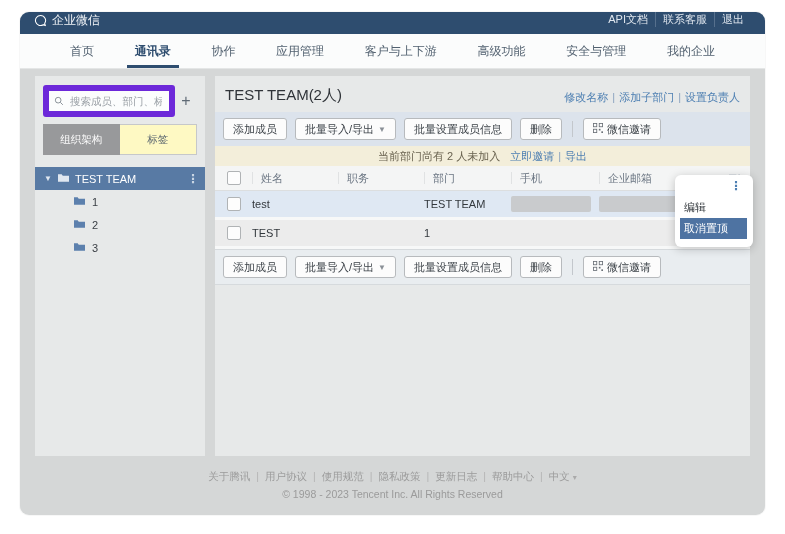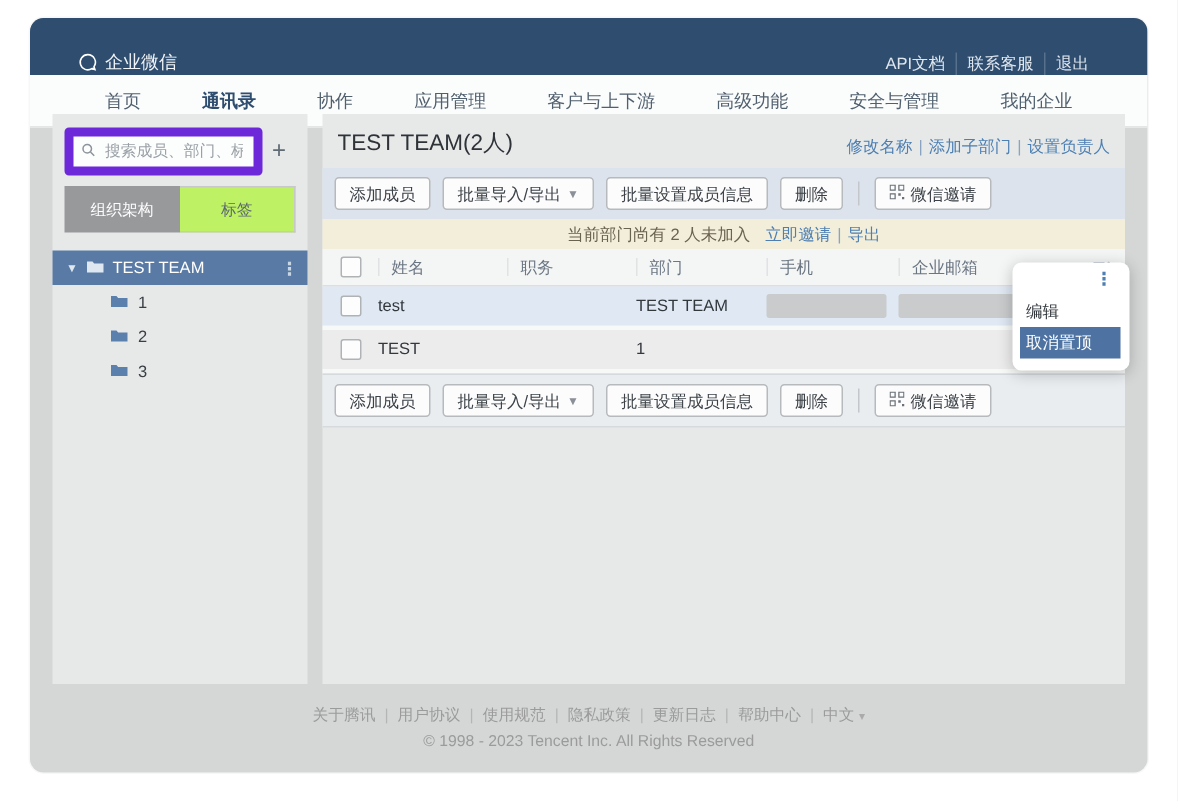--- a/index.html
+++ b/index.html
@@ -1,20 +1,20 @@
 <!DOCTYPE html>
 <html><head>
 <meta charset="utf-8">
 <style>
   html,body{margin:0;padding:0;background:#ffffff;width:785px;height:534px;
     font-family:"Liberation Sans","DejaVu Sans",sans-serif;-webkit-font-smoothing:antialiased;}
   .card{position:absolute;left:20px;top:12px;width:745px;height:503px;background:#d5d7d7;
     border-radius:9px;overflow:hidden;box-shadow:0 0 0 1px rgba(0,0,0,0.03);}
   
-  .topbar{height:38px;background:#2e4d6f;display:flex;align-items:flex-end;padding:0 32px;color:#fff;}
+  .topbar{height:22px;background:#2e4d6f;display:flex;align-items:flex-start;padding:0 14px;color:#fff;}
   .logo{display:flex;align-items:center;gap:5px;font-size:12px;color:#f2f5f8;}
   .logo svg{display:block;}
   .topbar-right{margin-left:auto;display:flex;align-items:center;font-size:11px;color:#dfe6ee;}
   .topbar-right .tlink{padding:0 7px;cursor:pointer;}
   .topbar-right .tlink:not(:last-child){border-right:1px solid #56708d;}
   
   .navbar{height:34px;background:#fbfcfc;border-bottom:1px solid #e4e6e6;display:flex;
     align-items:stretch;justify-content:space-between;padding:0 42px;}
   .tab{display:flex;align-items:center;font-size:12px;color:#51606f;cursor:pointer;padding:0 8px;box-sizing:border-box;}
   .tab.active{color:#2e4d6f;font-weight:bold;border-bottom:3px solid #2e4d6f;padding-top:3px;}
@@ -25,21 +25,21 @@
   .search-row{display:flex;align-items:center;}
   .searchbox{flex:1;display:flex;align-items:center;gap:4px;height:20px;background:#fcfdfd;
     border:6px solid #6d28d9;border-radius:3px;padding:0 5px;}
   .searchbox input{border:none;outline:none;background:transparent;font-size:10.5px;color:#4a4f55;
     width:100%;font-family:inherit;}
   .searchbox input::placeholder{color:#9aa0a6;}
   .plus-btn{width:22px;text-align:center;font-size:16px;color:#5f6a75;cursor:pointer;line-height:20px;}
   .segmented{display:flex;height:31px;margin-top:7px;}
   .seg{flex:1;display:flex;align-items:center;justify-content:center;font-size:10.5px;cursor:pointer;}
   .seg.active{background:#98999b;color:#fdfdfd;}
-  .seg.inactive{background:#bef264;color:#5b6770;border:1px solid #c6c8ca;border-left:none;}
+  .seg.inactive{background:#fef9c3;color:#5b6770;border:1px solid #c6c8ca;border-left:none;}
   .tree{margin-top:12px;font-size:11px;}
   .tree-root{height:23px;background:#587aa4;color:#fff;display:flex;align-items:center;
     padding:0 6px 0 9px;gap:5px;cursor:pointer;}
   .caret{font-size:8px;color:#dfe7f0;}
   .tree-root .dots{margin-left:auto;color:#c9d6e4;font-size:12px;font-weight:bold;cursor:pointer;}
   .tree-child{height:23px;display:flex;align-items:center;gap:6px;padding-left:38px;color:#3a3f45;cursor:pointer;}
   
   .title-row{display:flex;align-items:flex-end;padding:10px 10px 7px 10px;}
   .page-title{font-size:15px;color:#2f3338;}
   .head-links{margin-left:auto;font-size:11px;color:#4d7fb2;display:flex;align-items:center;}

